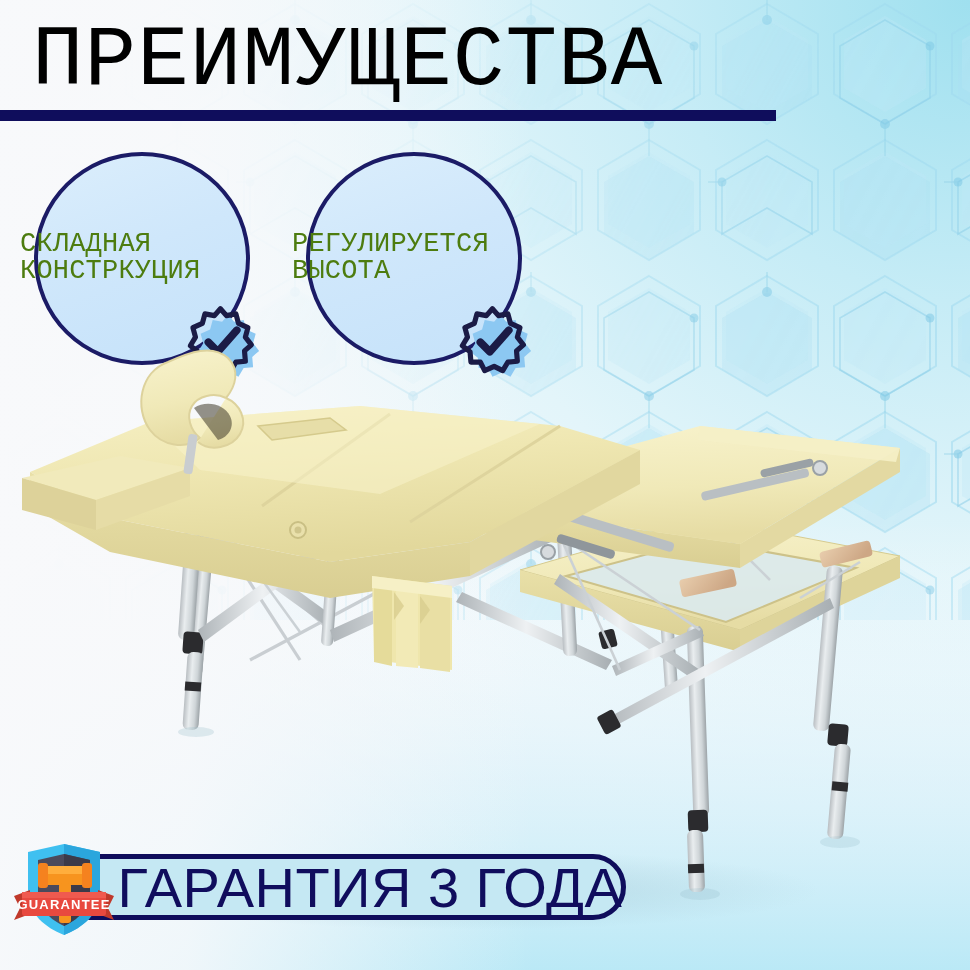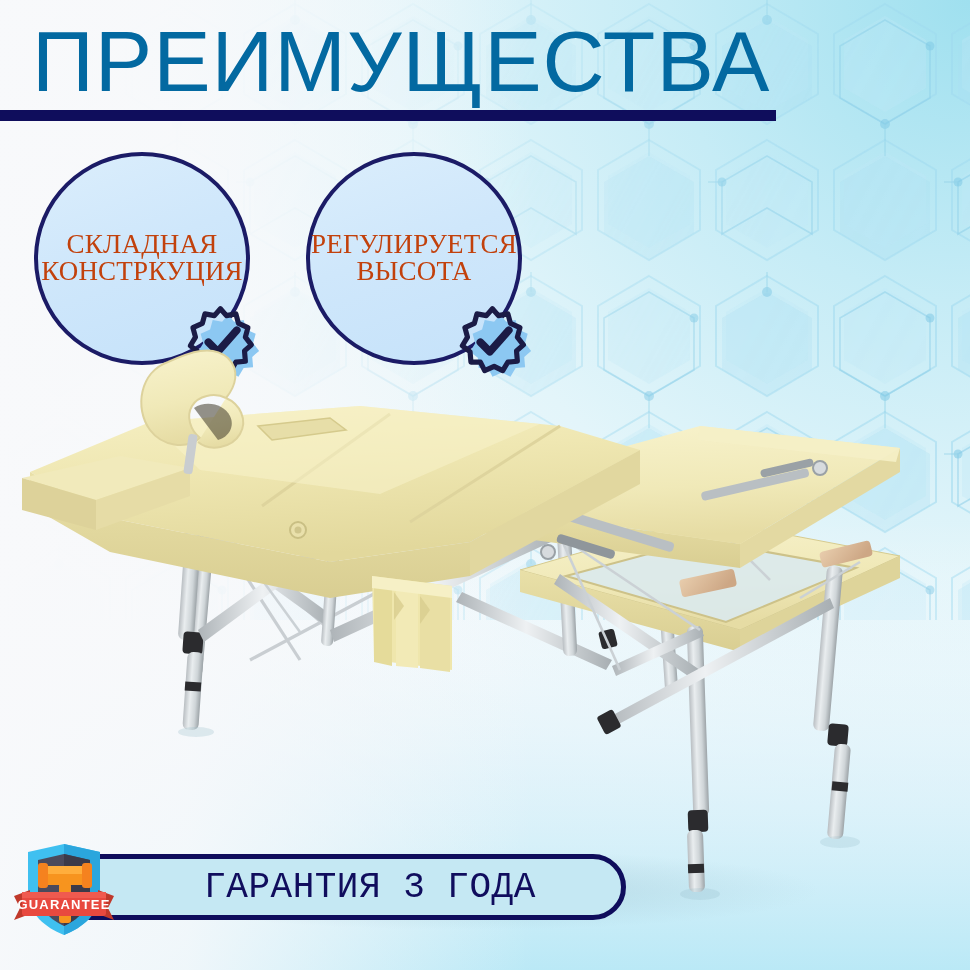--- a/index.html
+++ b/index.html
@@ -28,22 +28,22 @@
     background:linear-gradient(90deg, rgba(248,249,251,.97) 0%, rgba(248,249,251,.85) 35%, rgba(248,249,251,0) 100%);
   }
   .hex-layer{position:absolute;inset:0;}
   .hex-layer svg{display:block;width:100%;height:100%;}
 
   
   .title{
     position:absolute;left:32px;top:18px;
     font-size:86px;line-height:1;
     letter-spacing:1px;
-    color:#0369a1;
-    font-family:Liberation Sans, sans-serif;
+    color:#000000;
+    font-family:Liberation Mono, monospace;
     white-space:nowrap;
   }
   .title-rule{
     position:absolute;left:0;top:110px;width:776px;height:11px;
     background:#0f0d5c;
   }
 
   
   .features{
     position:absolute;left:0;top:152px;width:970px;height:220px;
@@ -58,26 +58,26 @@
     border:4px solid #1b1b66;
     background:linear-gradient(160deg,#dbeefc 0%,#cfe7fb 45%,#c5e2fa 100%);
     box-sizing:border-box;
   }
   .feature.ghost .bubble{
     background:linear-gradient(160deg,rgba(219,238,252,.55) 0%,rgba(200,228,250,.45) 100%);
   }
   .feature .ftext{
     position:absolute;left:-14px;right:-14px;top:50%;
     transform:translateY(-50%);
-    text-align:center;
-    color:#c2410c;
+    text-align:left;
+    color:#4d7c0f;
     font-size:27px;
     line-height:1.02;
     letter-spacing:.2px;
-    font-family:Liberation Serif, serif;
+    font-family:Liberation Mono, monospace;
     white-space:pre-line;
   }
   .feature.small .ftext{font-size:25px;}
   .feature .badge{
     position:absolute;right:-16px;bottom:-22px;
     width:86px;height:86px;
   }
   .feature .badge svg{display:block;width:86px;height:86px;}
 
   
@@ -95,23 +95,23 @@
     width:578px;height:66px;
     border:5px solid #0f0d5c;
     border-radius:34px;
     background:#c5e8f3;
     box-sizing:border-box;
   }
   .g-text{
     position:absolute;left:110px;top:16px;width:520px;height:66px;
     display:flex;align-items:center;justify-content:center;
     color:#100d5d;
-    font-size:36px;
+    font-size:56px;
     letter-spacing:.5px;
-    font-family:Liberation Mono, monospace;
+    font-family:Liberation Sans, sans-serif;
     white-space:nowrap;
   }
   .g-badge{
     position:absolute;left:10px;top:0;width:108px;height:100px;
   }
   .g-badge svg{display:block;width:108px;height:100px;}
 </style>
 </head>
 <body>
 

